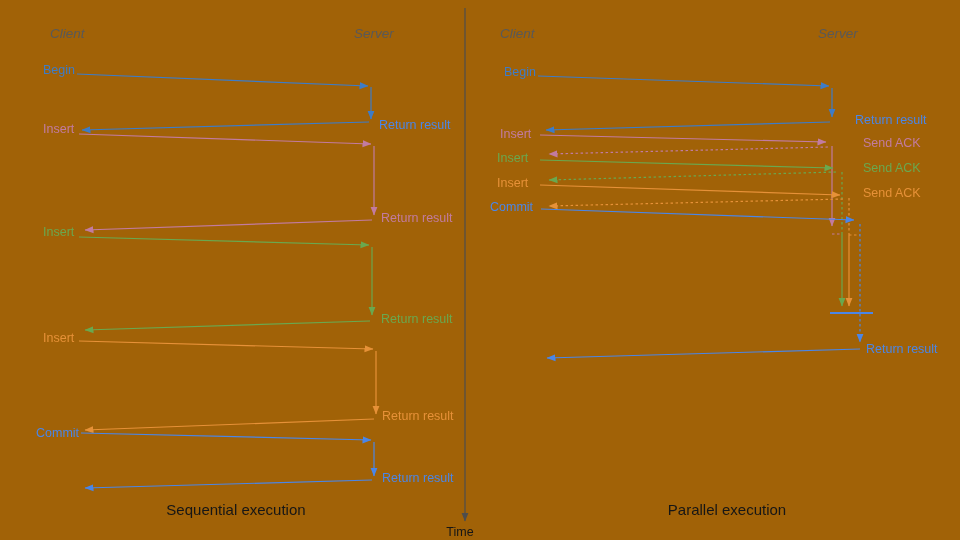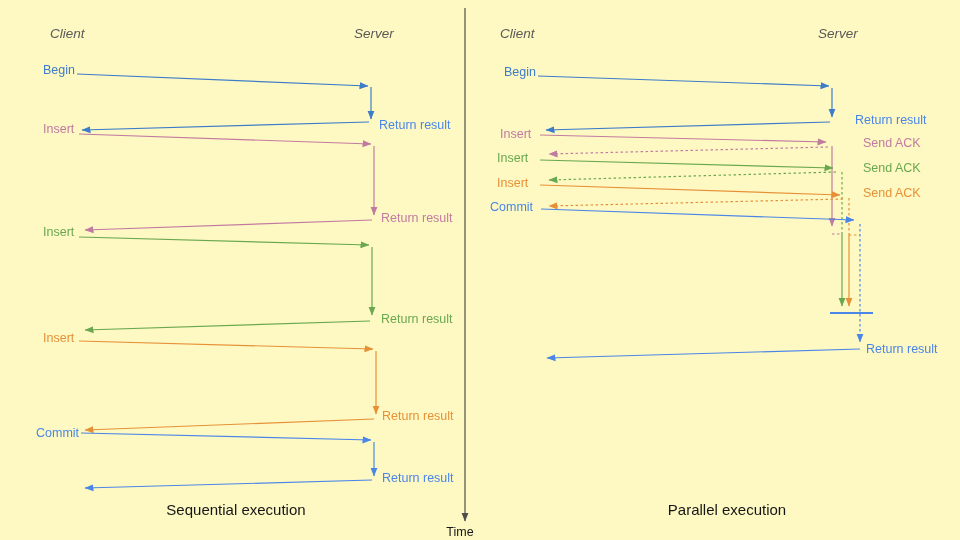--- a/index.html
+++ b/index.html
@@ -1,16 +1,16 @@
 <!DOCTYPE html>
 <html><head>
 <meta charset="utf-8">
 <style>
   html,body{margin:0;padding:0;background:#ffffff;}
-  .stage{position:relative;width:960px;height:540px;background:#fef9c3;overflow:hidden;
+  .stage{position:relative;width:960px;height:540px;background:#a16207;overflow:hidden;
          font-family:"Liberation Sans", sans-serif;}
   svg{display:block;}
   text{font-family:"Liberation Sans", sans-serif;}
 </style>
 </head>
 <body>
 
 <div class="stage">
   <svg id="diagram" width="960" height="540" viewBox="0 0 960 540" xmlns="http://www.w3.org/2000/svg">
       <defs>

